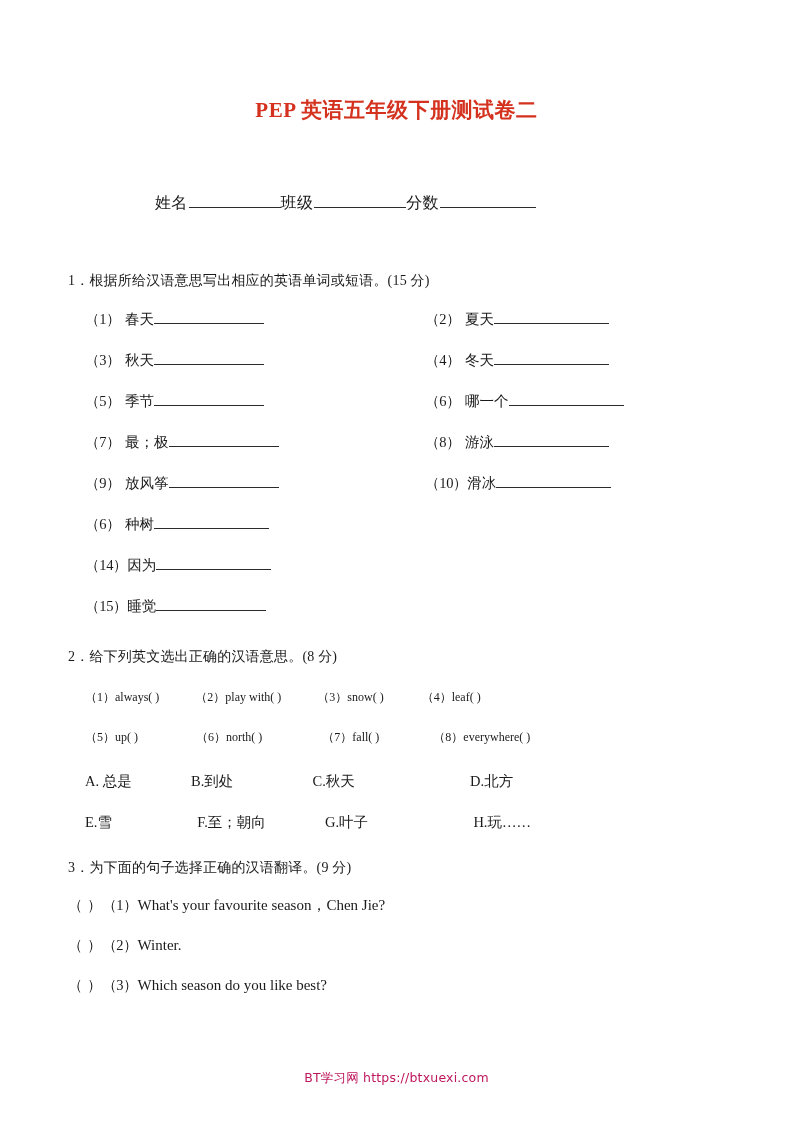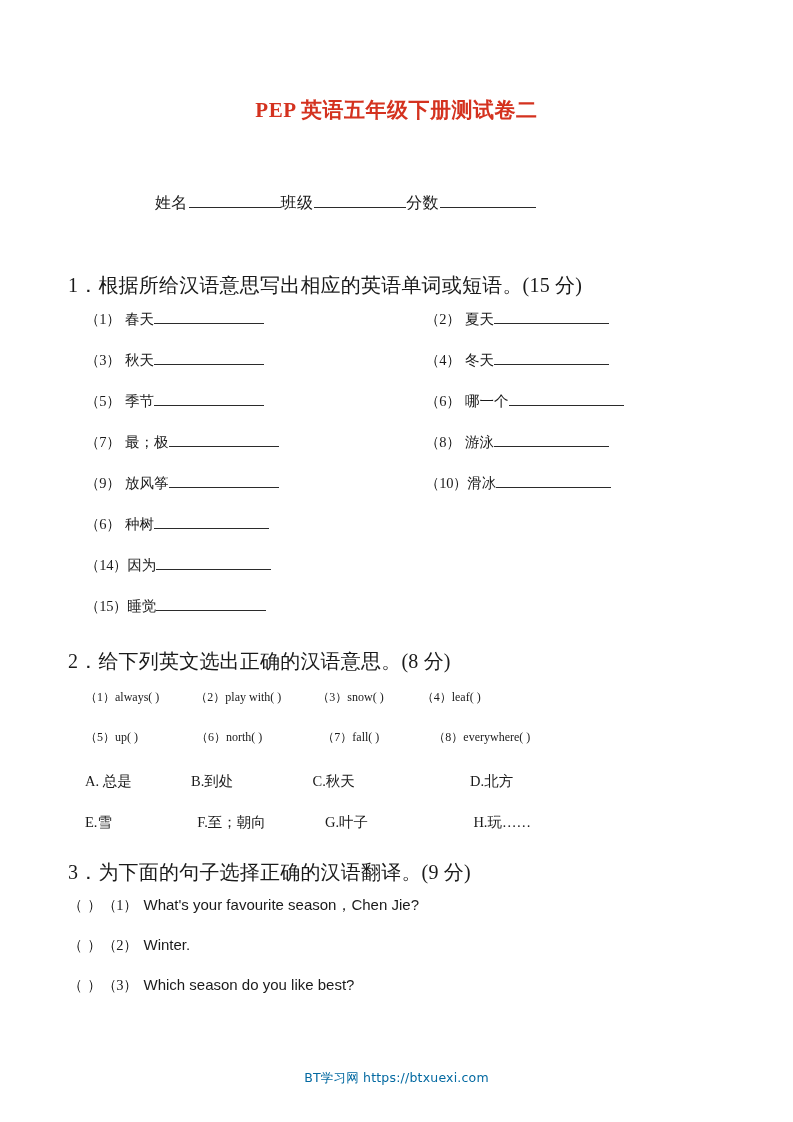--- a/index.html
+++ b/index.html
@@ -52,21 +52,21 @@
     margin: 0 0 0 1px;
   }
   .blank-name { width: 92px; }
   .blank-class { width: 92px; }
   .blank-score { width: 96px; }
 
   
   .section-head {
     position: absolute;
     left: 68px;
-    font-size: 20px;
+    font-size: 14px;
     white-space: nowrap;
     letter-spacing: 0.2px;
   }
   #sec1-head { top: 272px; }
   #sec2-head { top: 648px; }
   #sec3-head { top: 859px; }
 
   
   .q1-grid {
     position: absolute;
@@ -141,34 +141,33 @@
     white-space: nowrap;
     display: flex;
     align-items: baseline;
   }
   .q3-box {
     display: inline-block;
     letter-spacing: 0.5px;
   }
   .q3-idx { display: inline-block; letter-spacing: -0.3px; }
   .q3-text {
-    font-family: Liberation Sans, sans-serif;
-    margin-left: 6px;
+    font-family: Liberation Serif, serif;
     font-size: 15px;
   }
 
   
   .footer {
     position: absolute;
     top: 1070px;
     left: 0;
     width: 793px;
     text-align: center;
     font-size: 12.5px;
-    color: #0369a1;
+    color: #be185d;
     font-family: "DejaVu Sans", "Liberation Sans", sans-serif;
     letter-spacing: 0.2px;
   }
 </style>
 </head>
 <body>
 
 <div class="page">
 
   <div class="doc-title">PEP 英语五年级下册测试卷二</div>

